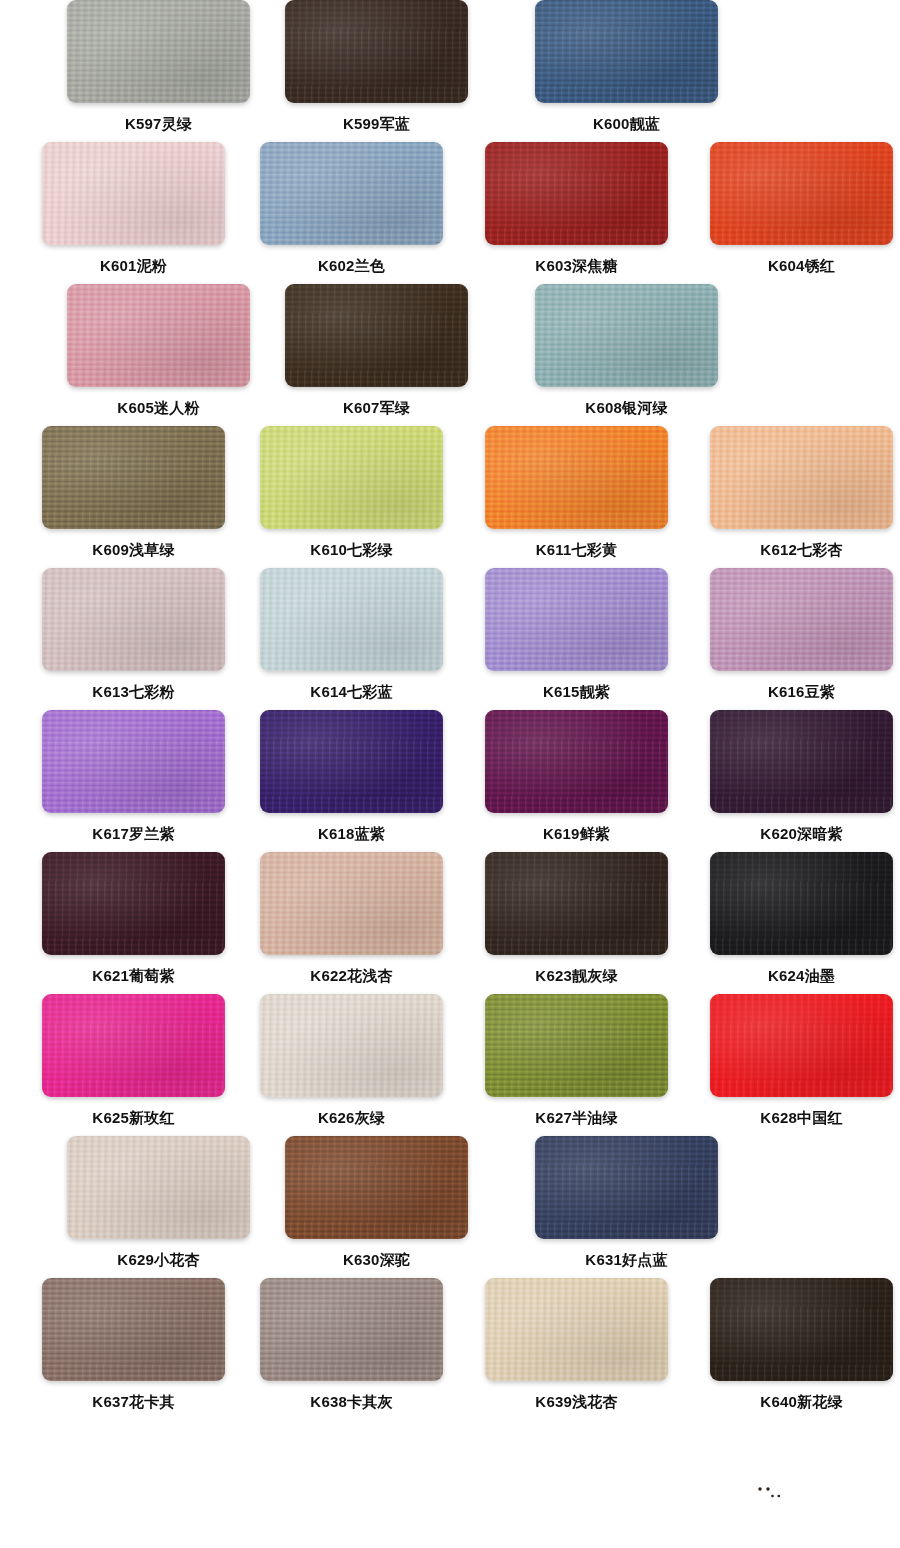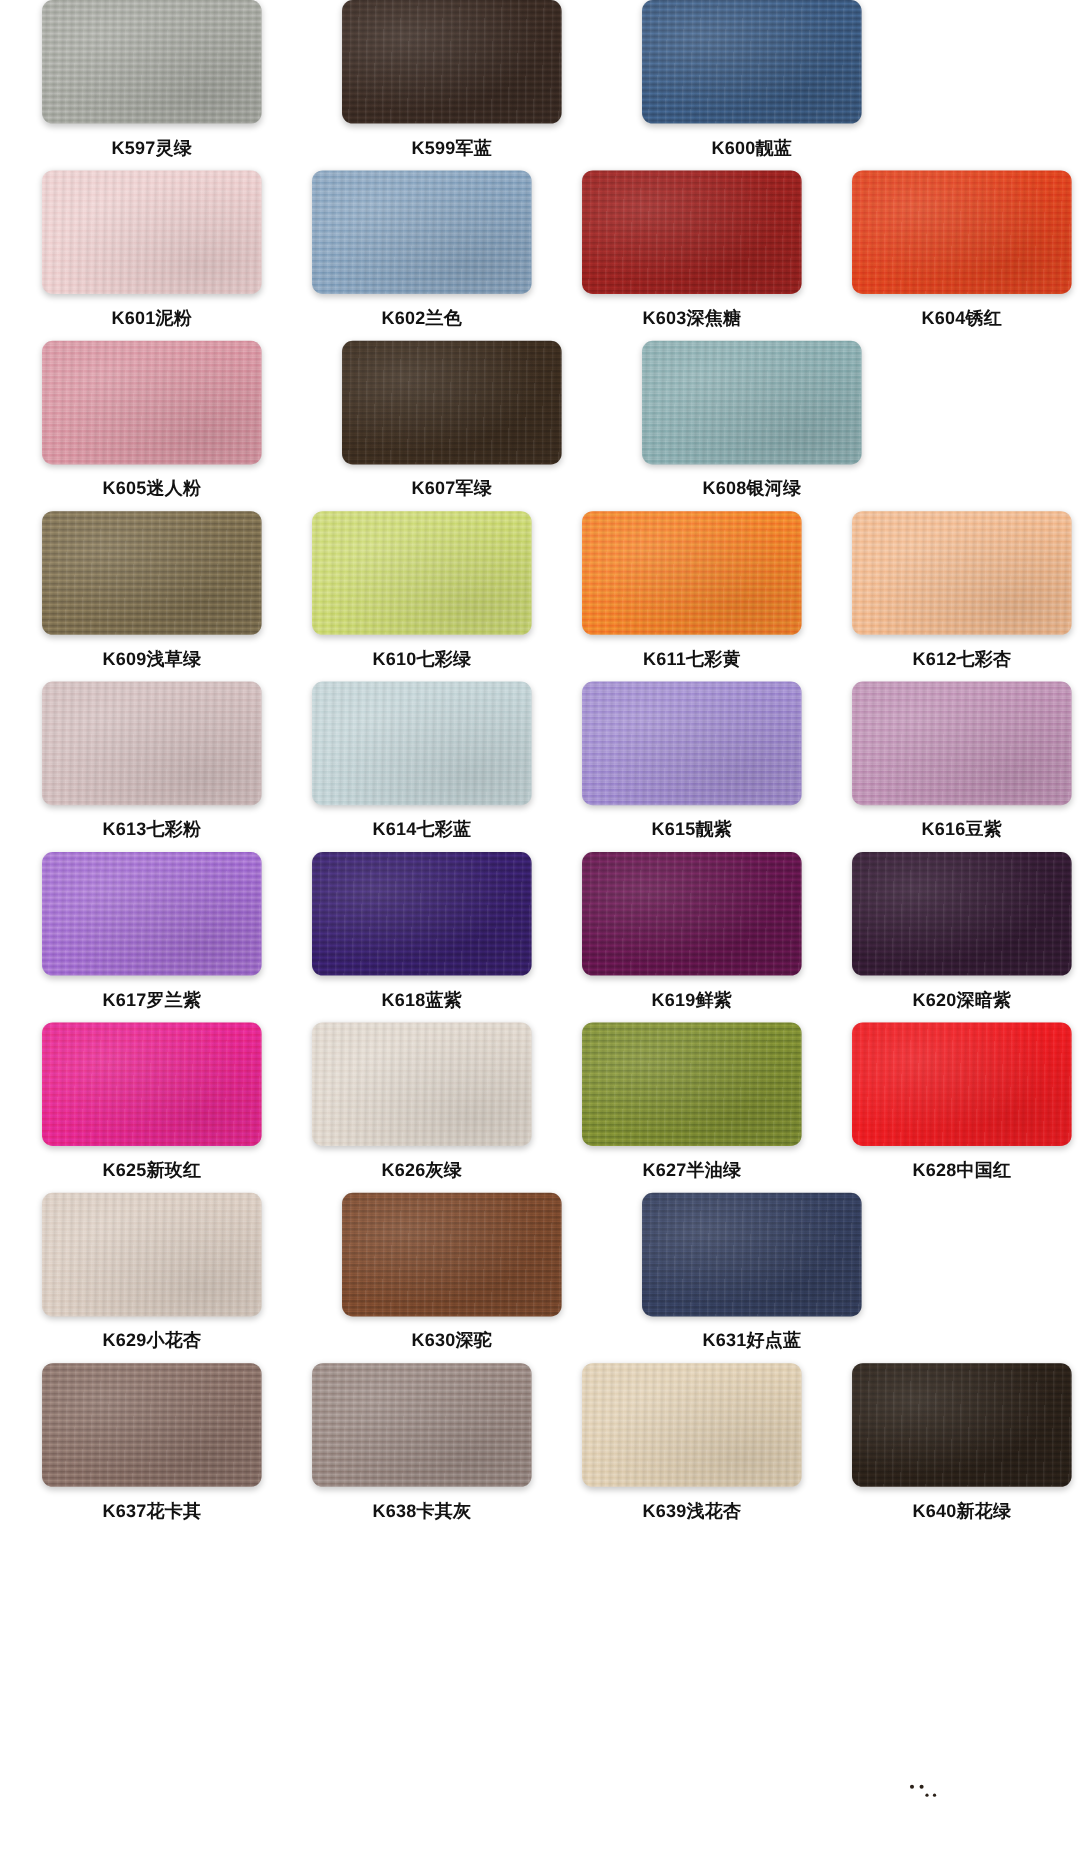--- a/index.html
+++ b/index.html
@@ -20,21 +20,21 @@
     width:900px;
   }
   .cell{
     width:215px;
     margin-left:35px;
     position:relative;
     display:flex;
     flex-direction:column;
     align-items:flex-start;
   }
-  .cell:first-child{}
+  .cell:first-child{align-items:flex-end;}
   .swatch{
     width:183px;
     height:103px;
     border-radius:9px;
     position:relative;
     overflow:hidden;
     box-shadow:0 2px 5px rgba(0,0,0,0.22);
   }
   
   .swatch::before{
@@ -200,20 +200,38 @@
         <div class="swatch" style="background-color: rgb(55, 32, 106);"></div>
         <div class="label">K618蓝紫</div>
       </div>
       <div class="cell">
         <div class="swatch" style="background-color: rgb(98, 22, 76);"></div>
         <div class="label">K619鲜紫</div>
       </div>
       <div class="cell">
         <div class="swatch" style="background-color: rgb(51, 27, 51);"></div>
         <div class="label">K620深暗紫</div>
+      </div>
+    </div>
+    <div class="row">
+      <div class="cell">
+        <div class="swatch" style="background-color: rgb(60, 26, 37);"></div>
+        <div class="label">K621葡萄紫</div>
+      </div>
+      <div class="cell">
+        <div class="swatch" style="background-color: rgb(217, 181, 163);"></div>
+        <div class="label">K622花浅杏</div>
+      </div>
+      <div class="cell">
+        <div class="swatch" style="background-color: rgb(51, 38, 32);"></div>
+        <div class="label">K623靓灰绿</div>
+      </div>
+      <div class="cell">
+        <div class="swatch" style="background-color: rgb(27, 27, 29);"></div>
+        <div class="label">K624油墨</div>
       </div>
     </div>
     <div class="row">
       <div class="cell">
         <div class="swatch" style="background-color: rgb(234, 40, 145);"></div>
         <div class="label">K625新玫红</div>
       </div>
       <div class="cell">
         <div class="swatch" style="background-color: rgb(227, 218, 208);"></div>
         <div class="label">K626灰绿</div>

